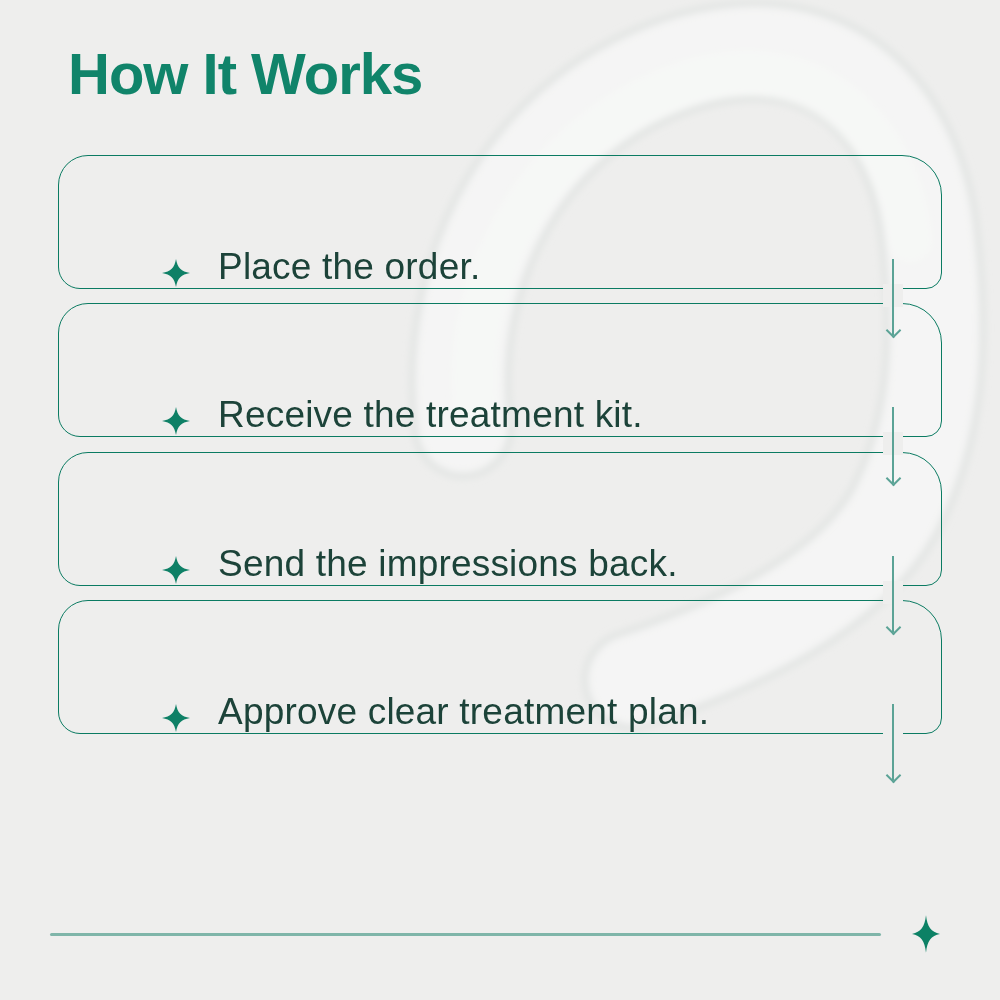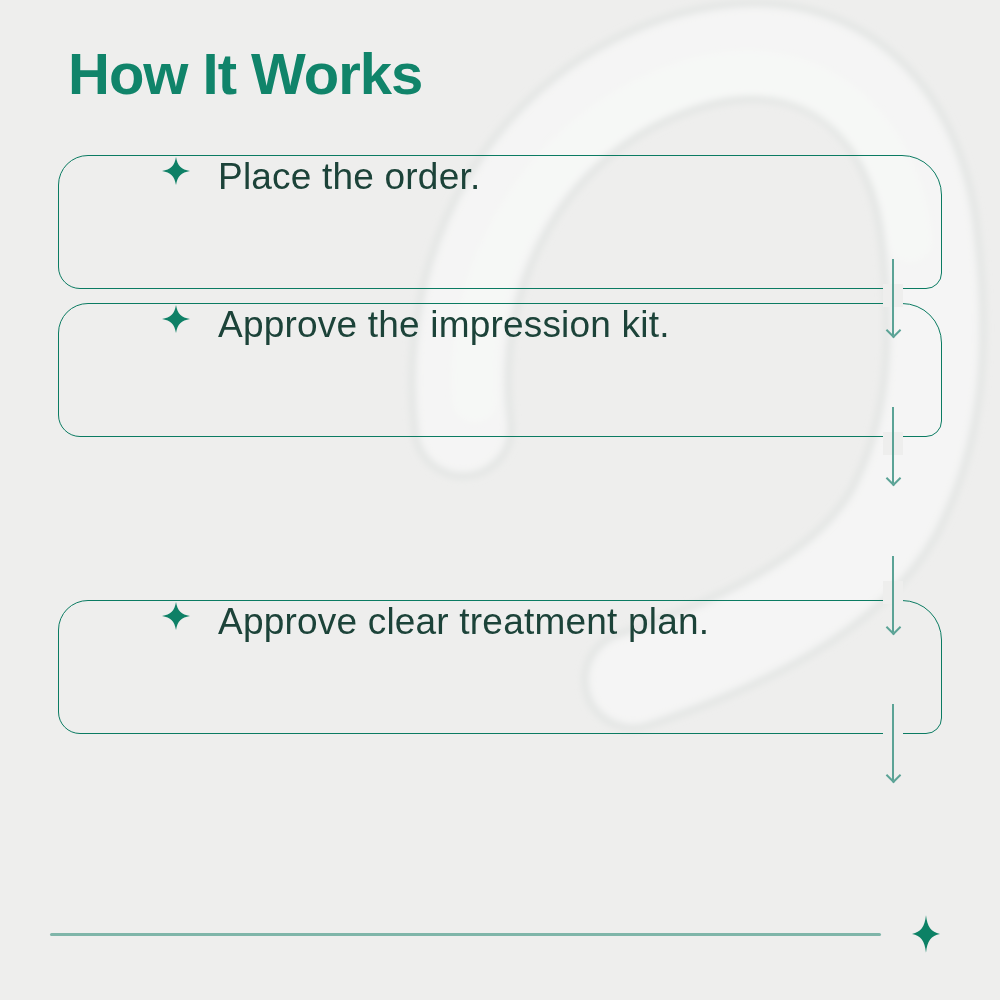--- a/index.html
+++ b/index.html
@@ -28,21 +28,21 @@
   .page-title{
     position:absolute;left:68px;top:40px;z-index:5;
     font-size:58px;font-weight:800;letter-spacing:-1px;
     color:var(--title);
   }
 
   .step-card{
     position:absolute;left:58px;width:884px;height:134px;z-index:2;
     border:1.5px solid var(--box_border);
     border-radius:30px 40px 16px 22px;
-    display:flex;align-items:flex-start;
+    display:flex;align-items:flex-end;
     background:transparent;
   }
   .step-card .bullet{
     margin-left:103px;width:28px;height:30px;flex:0 0 auto;
     display:flex;align-items:center;justify-content:center;
   }
   .step-label{
     margin-left:28px;
     font-size:37px;font-weight:400;color:var(--step_text);
     letter-spacing:0.2px;
@@ -112,23 +112,31 @@
     </span>
     <span class="step-label">Place the order.</span>
   </div>
 
   <div class="step-card card-2">
     <span class="bullet">
       <svg width="28" height="30" viewBox="0 0 30 30" fill="var(--sparkle)">
           <path d="M15 0C16.6 9.4 20.6 13.4 30 15C20.6 16.6 16.6 20.6 15 30C13.4 20.6 9.4 16.6 0 15C9.4 13.4 13.4 9.4 15 0Z"></path>
         </svg>
     </span>
-    <span class="step-label">Approve the impression kit.</span>
+    <span class="step-label">Receive the treatment kit.</span>
   </div>
 
+  <div class="step-card card-3">
+    <span class="bullet">
+      <svg width="28" height="30" viewBox="0 0 30 30" fill="var(--sparkle)">
+          <path d="M15 0C16.6 9.4 20.6 13.4 30 15C20.6 16.6 16.6 20.6 15 30C13.4 20.6 9.4 16.6 0 15C9.4 13.4 13.4 9.4 15 0Z"></path>
+        </svg>
+    </span>
+    <span class="step-label">Send the impressions back.</span>
+  </div>
 
   <div class="step-card card-4">
     <span class="bullet">
       <svg width="28" height="30" viewBox="0 0 30 30" fill="var(--sparkle)">
           <path d="M15 0C16.6 9.4 20.6 13.4 30 15C20.6 16.6 16.6 20.6 15 30C13.4 20.6 9.4 16.6 0 15C9.4 13.4 13.4 9.4 15 0Z"></path>
         </svg>
     </span>
     <span class="step-label">Approve clear treatment plan.</span>
   </div>
 

